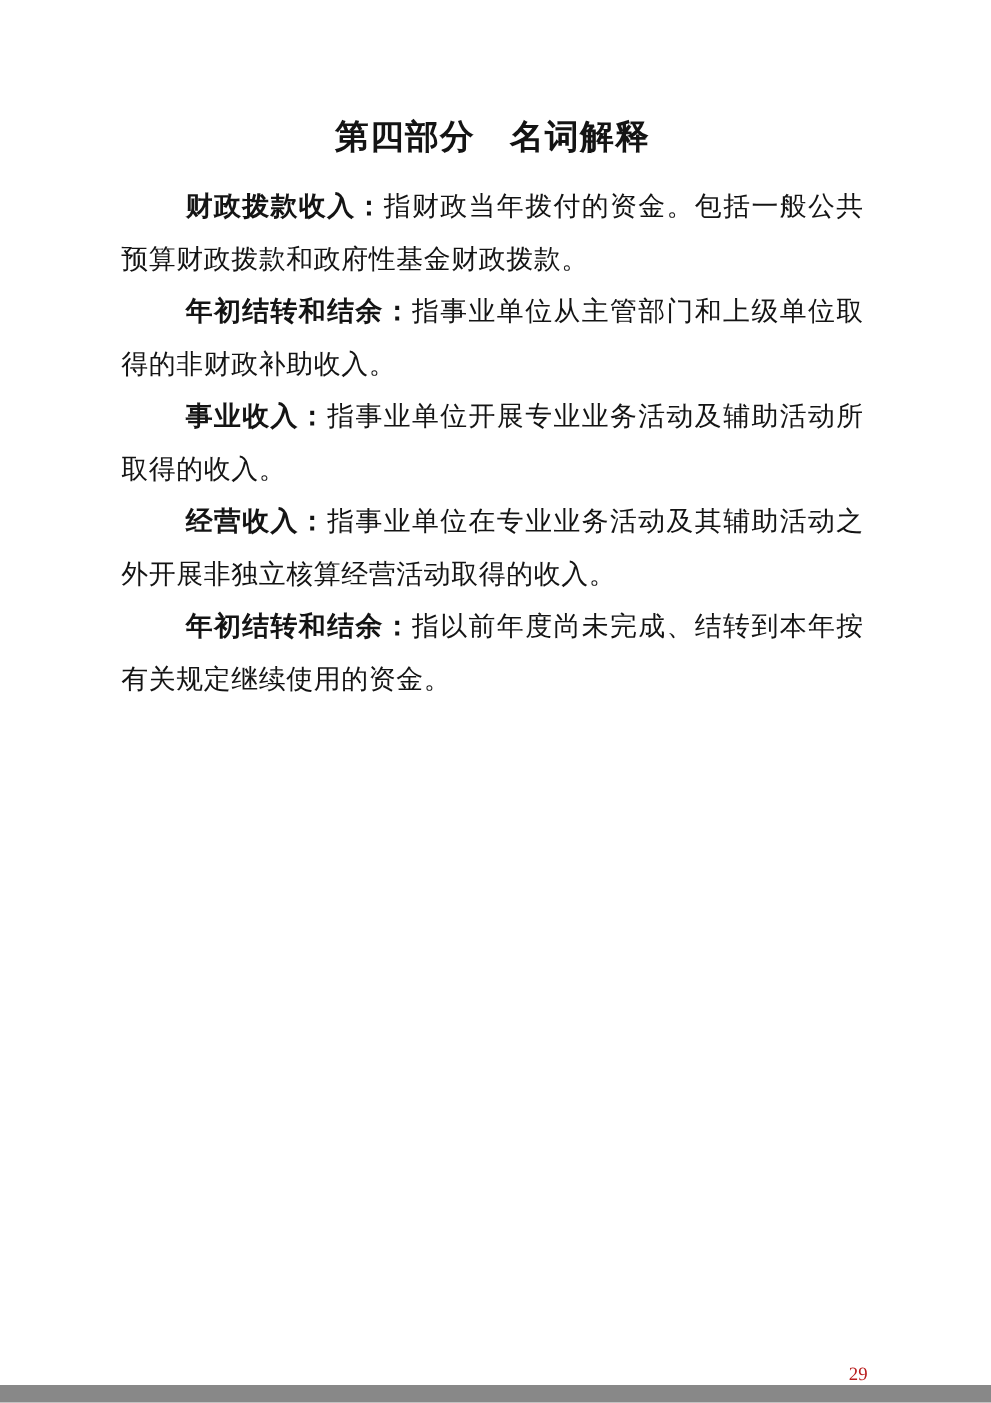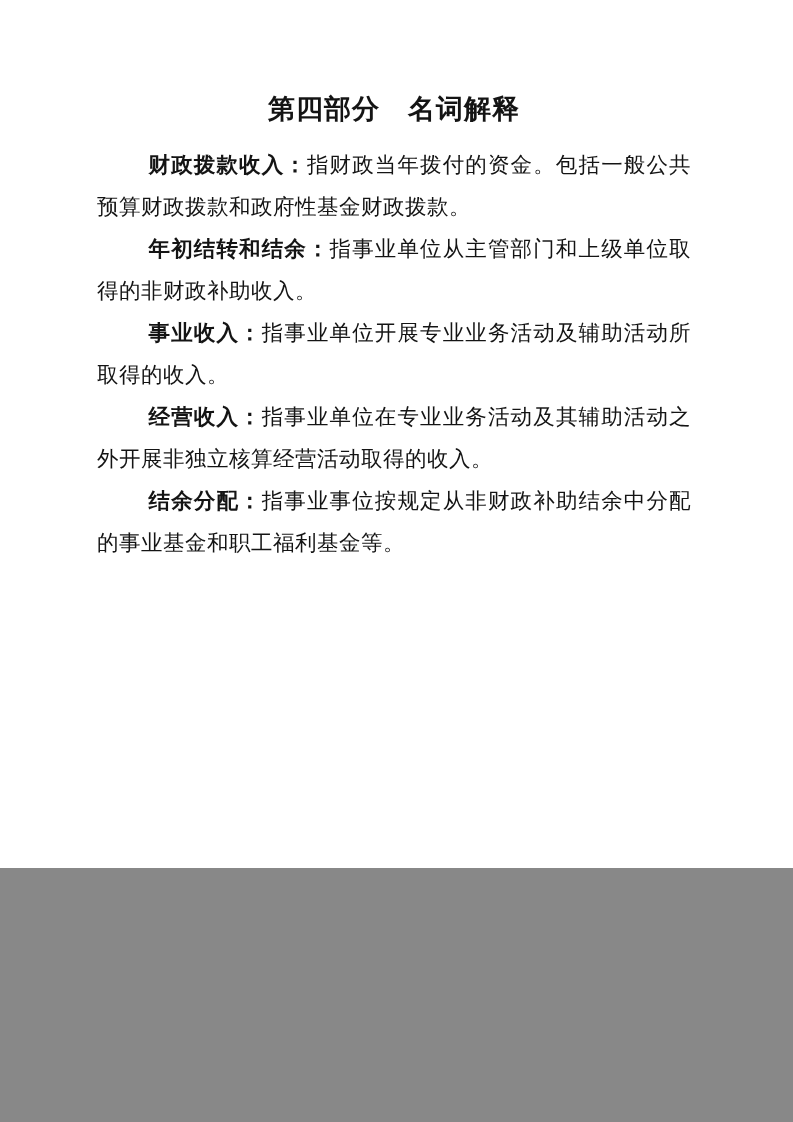--- a/index.html
+++ b/index.html
@@ -1,20 +1,20 @@
 <!DOCTYPE html>
 <html><head>
   <meta charset="utf-8">
   <style>
     * { margin: 0; padding: 0; box-sizing: border-box; }
     html, body { background: #888; }
     .page {
       position: relative;
       width: 793px;
-      height: 868px;
+      height: 1108px;
       margin: 0 auto;
       background: #ffffff;
       color: #141414;
       font-family: "Liberation Serif", "DejaVu Serif", serif;
       overflow: hidden;
     }
     .content {
       position: absolute;
       left: 97px;
       right: 102px;
@@ -53,17 +53,17 @@
 <body>
 
 <div class="page">
   <div class="content">
     <h1 class="doc-title">第四部分　名词解释</h1>
     <div class="glossary">
       <p><span class="term">财政拨款收入：</span><span>指财政当年拨付的资金。包括一般公共预算财政拨款和政府性基金财政拨款。</span></p>
       <p><span class="term">年初结转和结余：</span><span>指事业单位从主管部门和上级单位取得的非财政补助收入。</span></p>
       <p><span class="term">事业收入：</span><span>指事业单位开展专业业务活动及辅助活动所取得的收入。</span></p>
       <p><span class="term">经营收入：</span><span>指事业单位在专业业务活动及其辅助活动之外开展非独立核算经营活动取得的收入。</span></p>
-      <p><span class="term">结余分配：</span><span>指事业事位按规定从非财政补助结余中分配的事业基金和职工福利基金等。</span></p>
+      <p><span class="term">年初结转和结余：</span><span>指以前年度尚未完成、结转到本年按有关规定继续使用的资金。</span></p>
     </div>
   </div>
   <div class="page-number">29</div>
 </div>
 
 </body></html>

